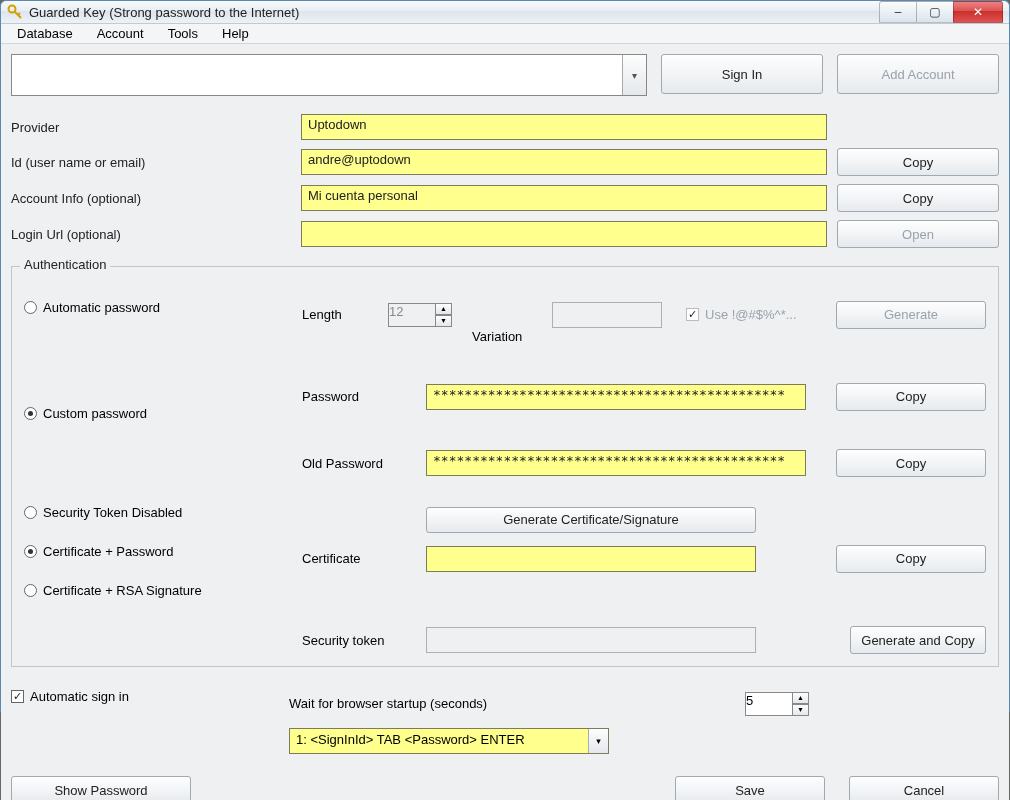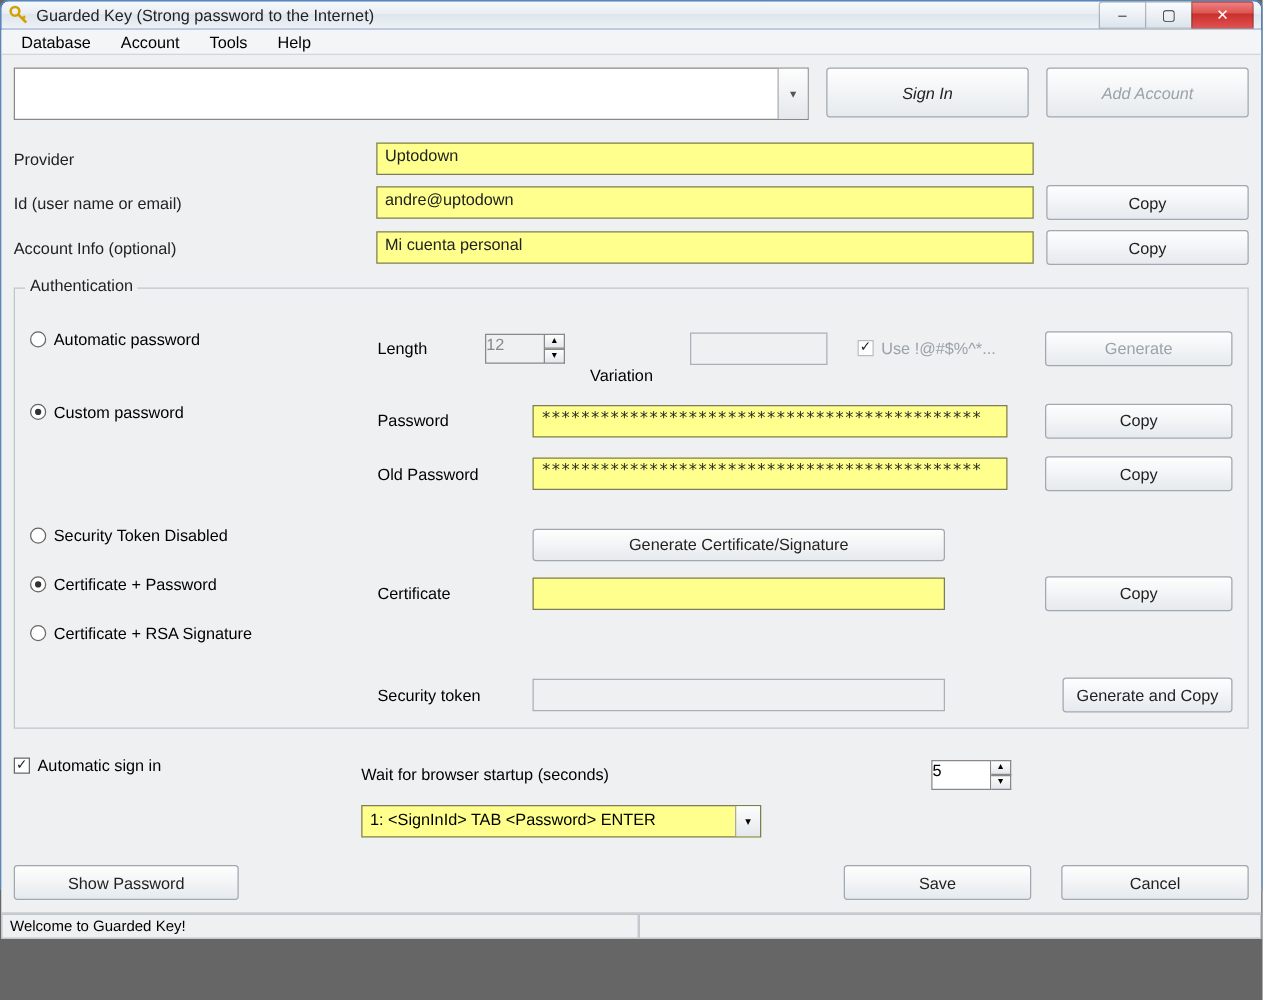--- a/index.html
+++ b/index.html
@@ -9,21 +9,21 @@
   font-size: 13px;
   background: #666;
   padding: 0;
   width: 1010px;
   height: 800px;
   overflow: hidden;
 }
 .window {
   width: 1010px;
   height: 712px;
-  background: #1d4ed8;
+  background: #e5e5e5;
   border: 1px solid #5a89b0;
   border-radius: 6px 6px 0 0;
   position: relative;
   display: flex;
   flex-direction: column;
 }
 .titlebar {
   height: 32px;
   background: linear-gradient(#f7f9fb 0%, #e9eef3 45%, #dde4ec 46%, #eef2f6 100%);
   border-bottom: 1px solid #c0cad4;
@@ -92,21 +92,21 @@
   width: 100%;
   border: 1px solid #a0a8b0;
   background: linear-gradient(#fefefe,#e6eaee);
   border-radius: 3px;
   font-size: 13px;
   color: #222;
   display: flex; align-items: center; justify-content: center;
   cursor: pointer;
 }
 .button.disabled { color: #9aa2aa; }
-.button.big { height: 40px; font-style: italic; }
+.button.big { height: 40px; }
 
 .yellow-input, .yellow-box {
   background: #feff8c;
   border: 1px solid #7c7c5a;
   height: 26px;
   width: 100%;
   padding: 2px 6px;
   font-size: 13px;
   color: #222;
 }
@@ -283,20 +283,29 @@
     <div class="row">
       <div class="label-col">Account Info (optional)</div>
       <div class="field-col">
           <div class="yellow-input">Mi cuenta personal</div>
         </div>
       <div class="btn-col">
           <div class="button">Copy</div>
         </div>
     </div>
 
+    <div class="row">
+      <div class="label-col">Login Url (optional)</div>
+      <div class="field-col">
+          <div class="yellow-input"></div>
+        </div>
+      <div class="btn-col">
+          <div class="button disabled">Open</div>
+        </div>
+    </div>
 
     <div class="fieldset">
       <div class="fieldset-legend">Authentication</div>
 
       <div class="grid-line" style="margin-bottom:14px;">
         <div style="width:268px;" class="radio-row">
           <span class="radio-dot"></span>
           <span>Automatic password</span>
         </div>
         <div style="width:76px;">Length</div>
@@ -315,21 +324,21 @@
           <span class="check-box checked" style="border-color:#bbb;"></span>
           <span>Use !@#$%^*...</span>
         </div>
         <div style="flex:1;"></div>
         <div style="width:150px;">
             <div class="button disabled">Generate</div>
           </div>
       </div>
 
       <div class="grid-line" style="margin-bottom:14px;">
-        <div style="width:268px;" class="radio-row">
+        <div style="width:268px;margin-top:48px;" class="radio-row">
           <span class="radio-dot checked"></span>
           <span>Custom password</span>
         </div>
         <div style="width:114px;">Password</div>
         <div style="flex:1;">
             <div class="yellow-input pw-star">*********************************************</div>
           </div>
         <div style="width:150px; margin-left:20px;">
             <div class="button">Copy</div>
           </div>

